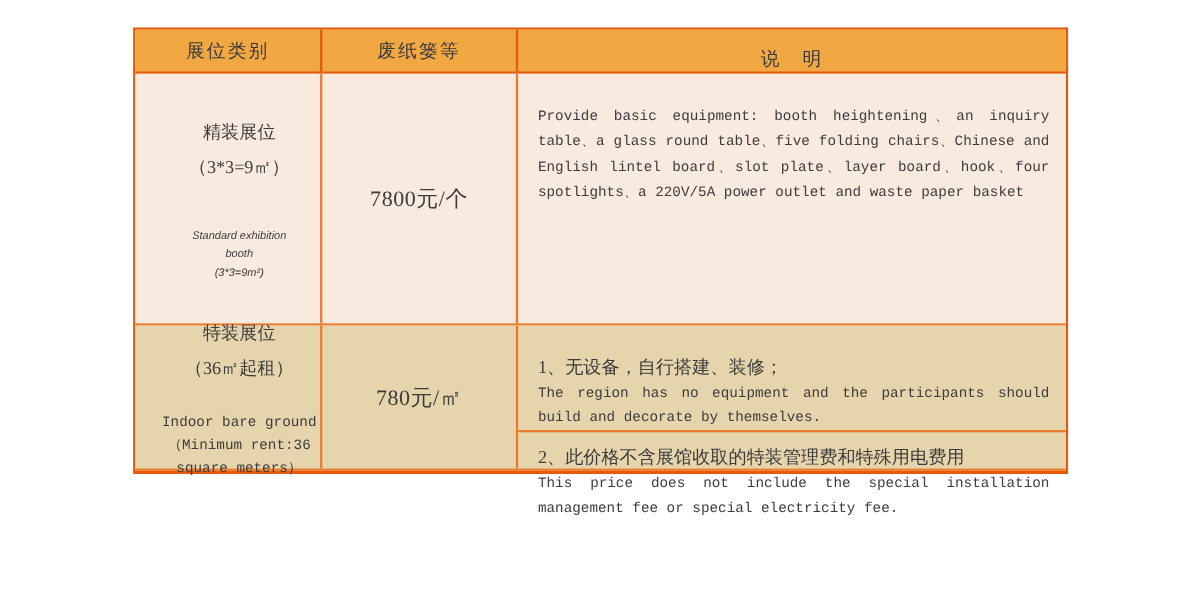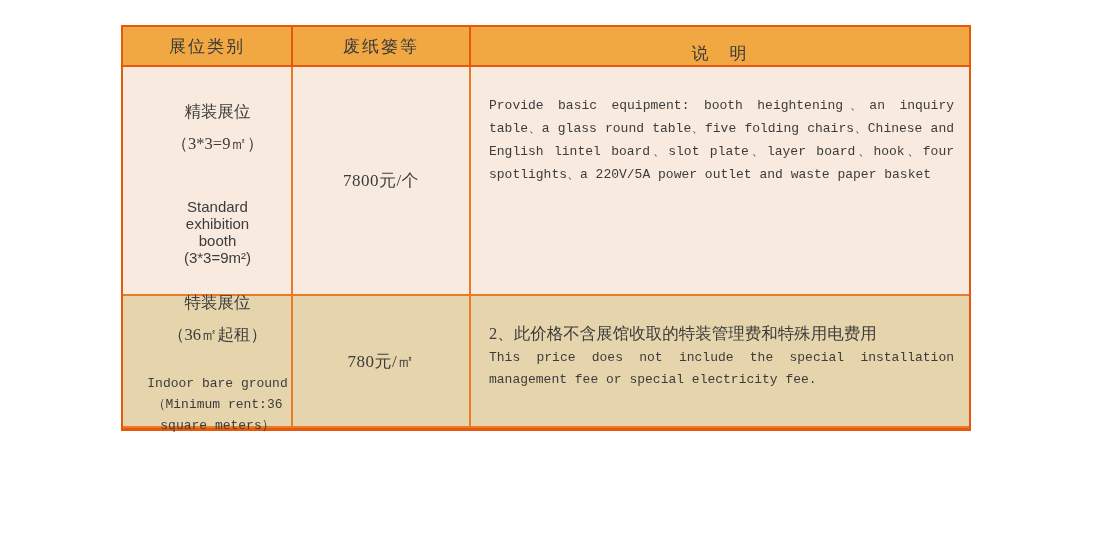--- a/index.html
+++ b/index.html
@@ -38,29 +38,29 @@
   .row2{height:132px;background:var(--row2-bg);border-bottom:2px solid var(--border-inner);}
 
   .cat-cell{
     display:flex;flex-direction:column;align-items:center;justify-content:center;
     text-align:center;
     padding-left:21px;
   }
   .cat-zh{font-size:16.5px;line-height:32px;}
   .cat-en{
     font-family:"Liberation Sans","DejaVu Sans",sans-serif;
-    font-size:15px;line-height:17px;width:100px;margin-top:38px;
+    font-size:10px;line-height:17px;width:100px;margin-top:38px;font-style:italic;
   }
   .cat-en-mono{
     font-family:"Liberation Mono","DejaVu Sans Mono",monospace;
     font-size:13px;line-height:21px;width:156px;margin-top:22px;
   }
   .price-cell{
     display:flex;align-items:center;justify-content:center;
-    font-size:17px;letter-spacing:0.5px;
+    font-size:20px;letter-spacing:0.5px;
   }
 
   .desc-cell{padding:12px 15px 6px 18px;}
   .desc-zh{font-size:16.5px;line-height:27.5px;text-align:justify;}
   .desc-en{
     font-family:"Liberation Mono","DejaVu Sans Mono",monospace;
     font-size:13px;line-height:23px;text-align:justify;
   }
 
   .notes-cell{display:flex;flex-direction:column;}
@@ -107,20 +107,24 @@
   </div>
 
   <div class="tr row2">
     <div class="c1 cat-cell">
       <div class="cat-zh">特装展位</div>
       <div class="cat-zh">（36㎡起租）</div>
       <div class="cat-en-mono">Indoor bare ground（Minimum rent:36 square meters）</div>
     </div>
     <div class="c2 price-cell">780元/㎡</div>
     <div class="c3 notes-cell">
+      <div class="note note1">
+        <div class="note-zh">1、无设备，自行搭建、装修；</div>
+        <div class="note-en">The region has no equipment and the participants should build and decorate by themselves.</div>
+      </div>
       <div class="note note2">
         <div class="note-zh">2、此价格不含展馆收取的特装管理费和特殊用电费用</div>
         <div class="note-en">This price does not include the special installation management fee or special electricity fee.</div>
       </div>
     </div>
   </div>
 
 
 </div>
 

